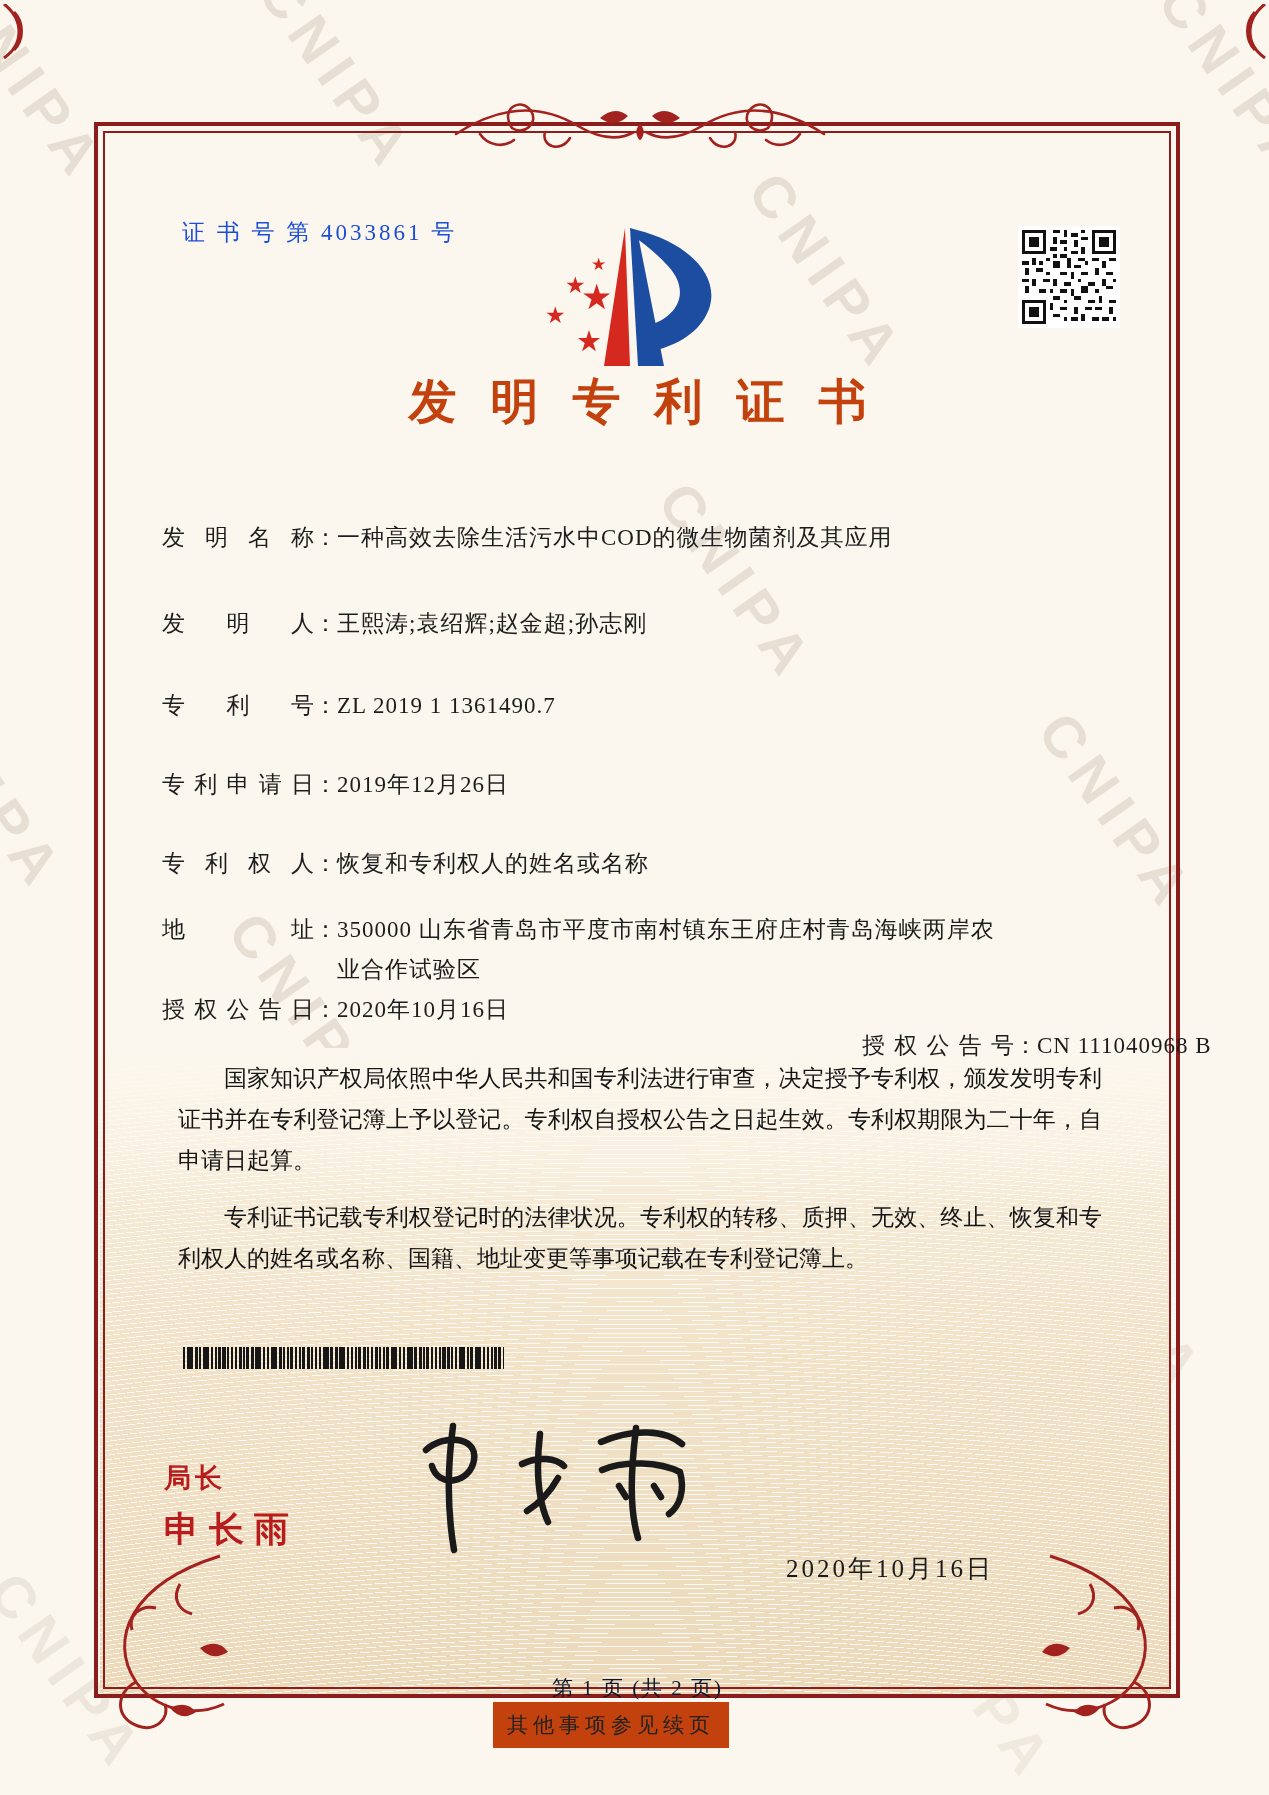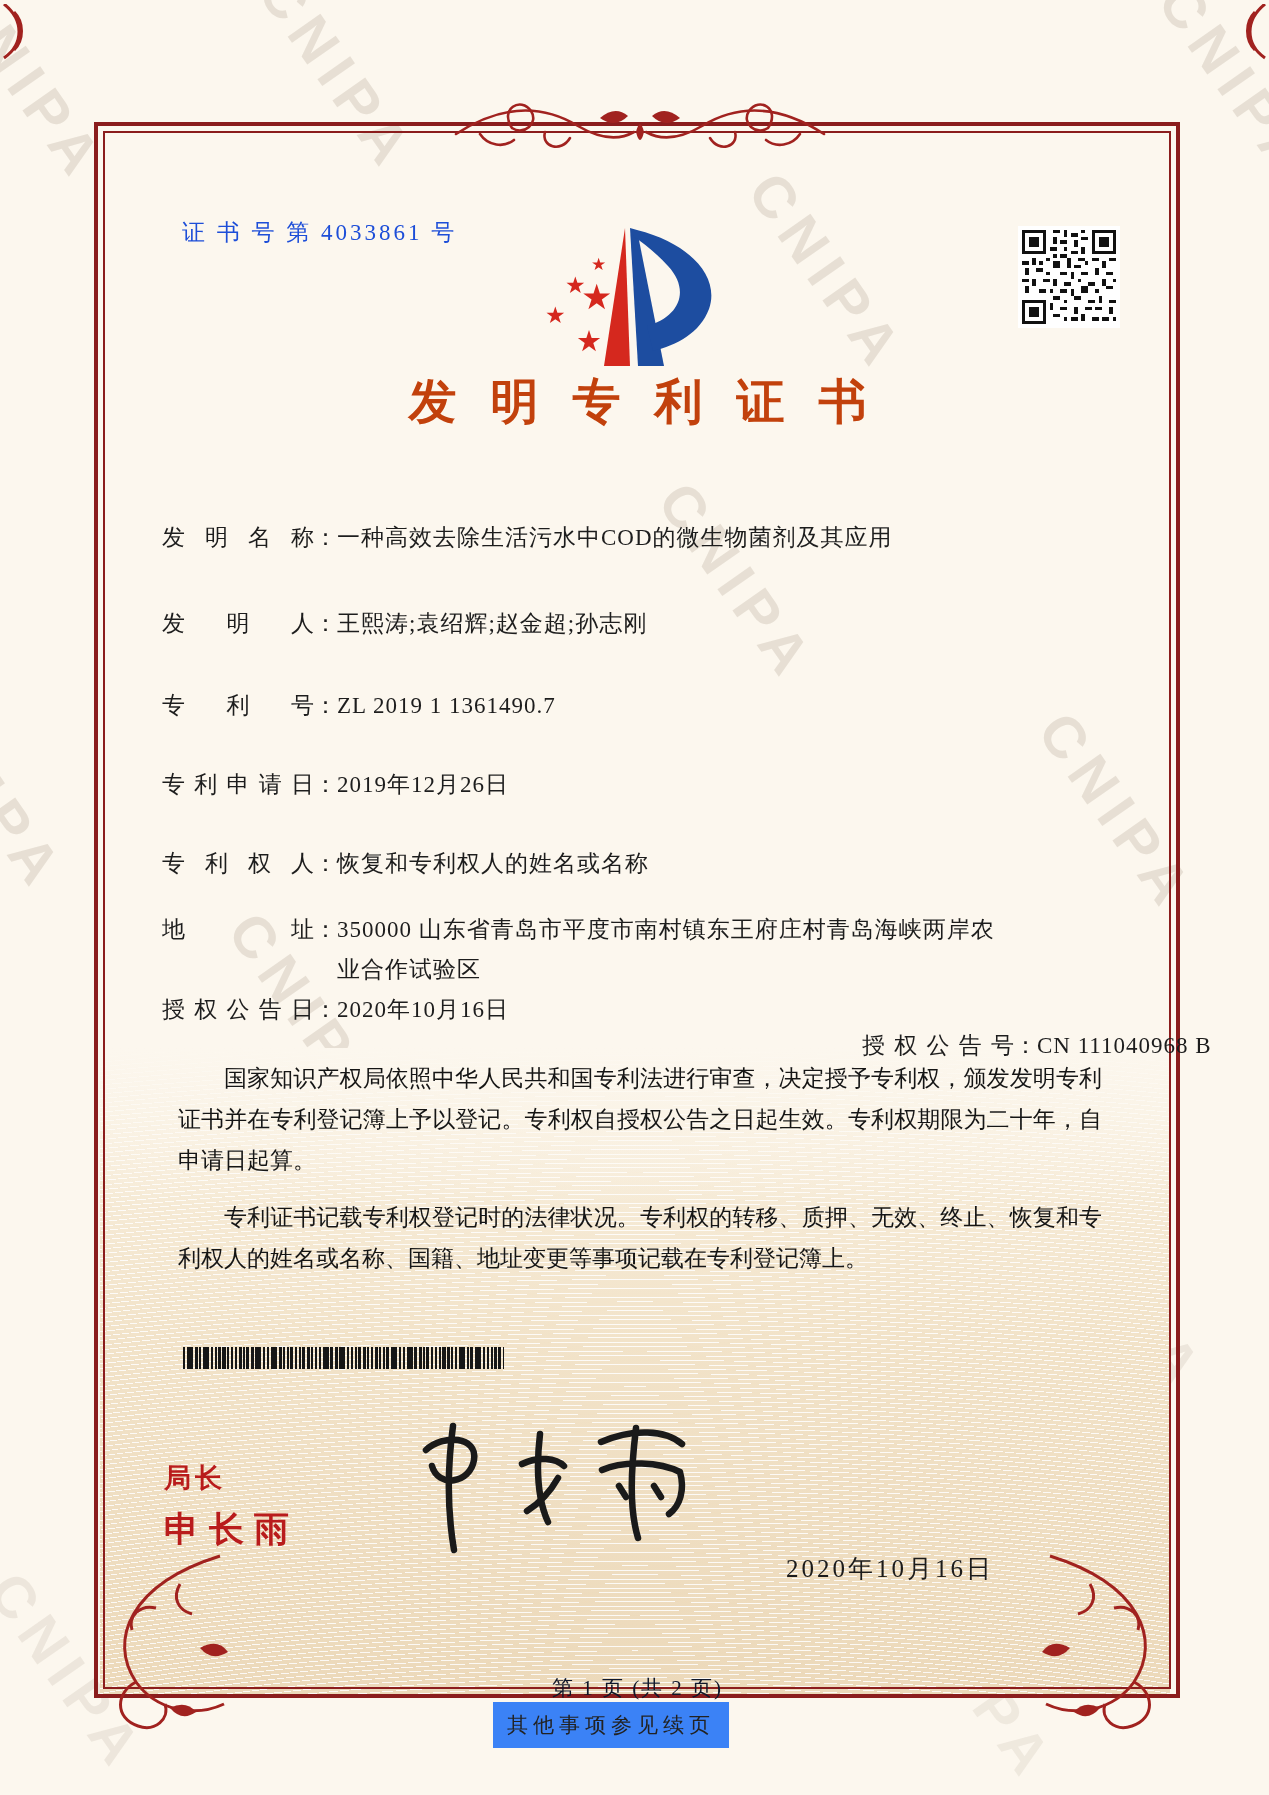--- a/index.html
+++ b/index.html
@@ -86,21 +86,21 @@
   .issue-date{
     position:absolute;left:786px;top:1552px;
     font-size:25px;letter-spacing:3px;color:#1b1b1b;
   }
   .page-info{
     position:absolute;left:95px;top:1638px;width:1085px;text-align:center;
     font-size:21px;letter-spacing:2px;color:#0f172a;margin-top:36px;
   }
   .footer-note{
     position:absolute;left:493px;top:1702px;width:236px;height:46px;
-    background:#3b82f6;display:flex;align-items:center;justify-content:center;
+    background:#c2410c;display:flex;align-items:center;justify-content:center;
     font-size:21px;letter-spacing:5px;color:#222;
   }
   .ornament{position:absolute;pointer-events:none;}
 </style>
 </head>
 <body>
 
 <div class="page">
 
   <div class="wm" style="left:-10px;top:-30px;">CNIPA</div>

